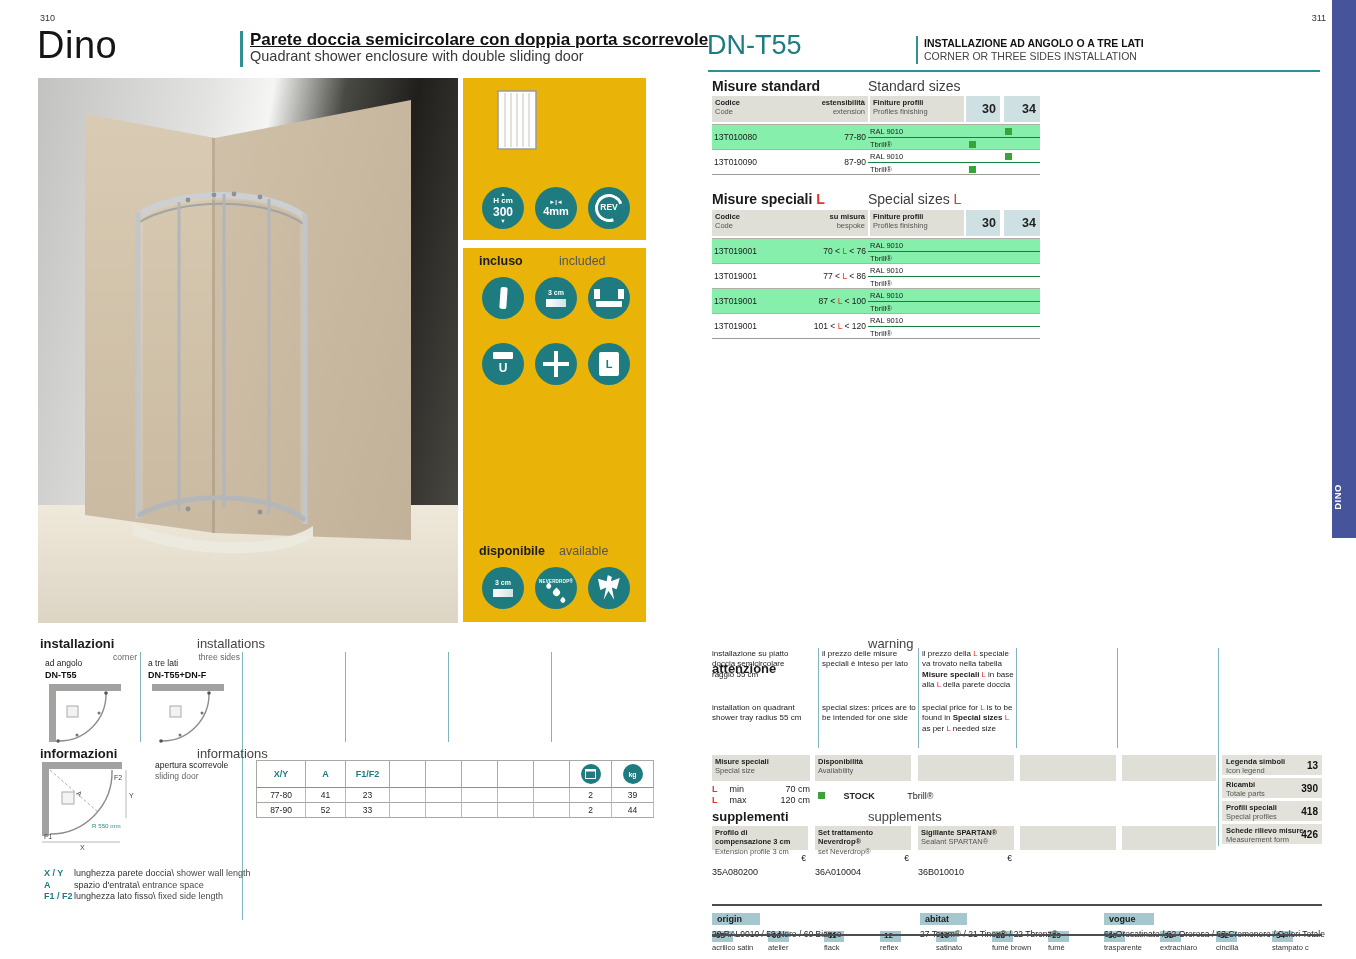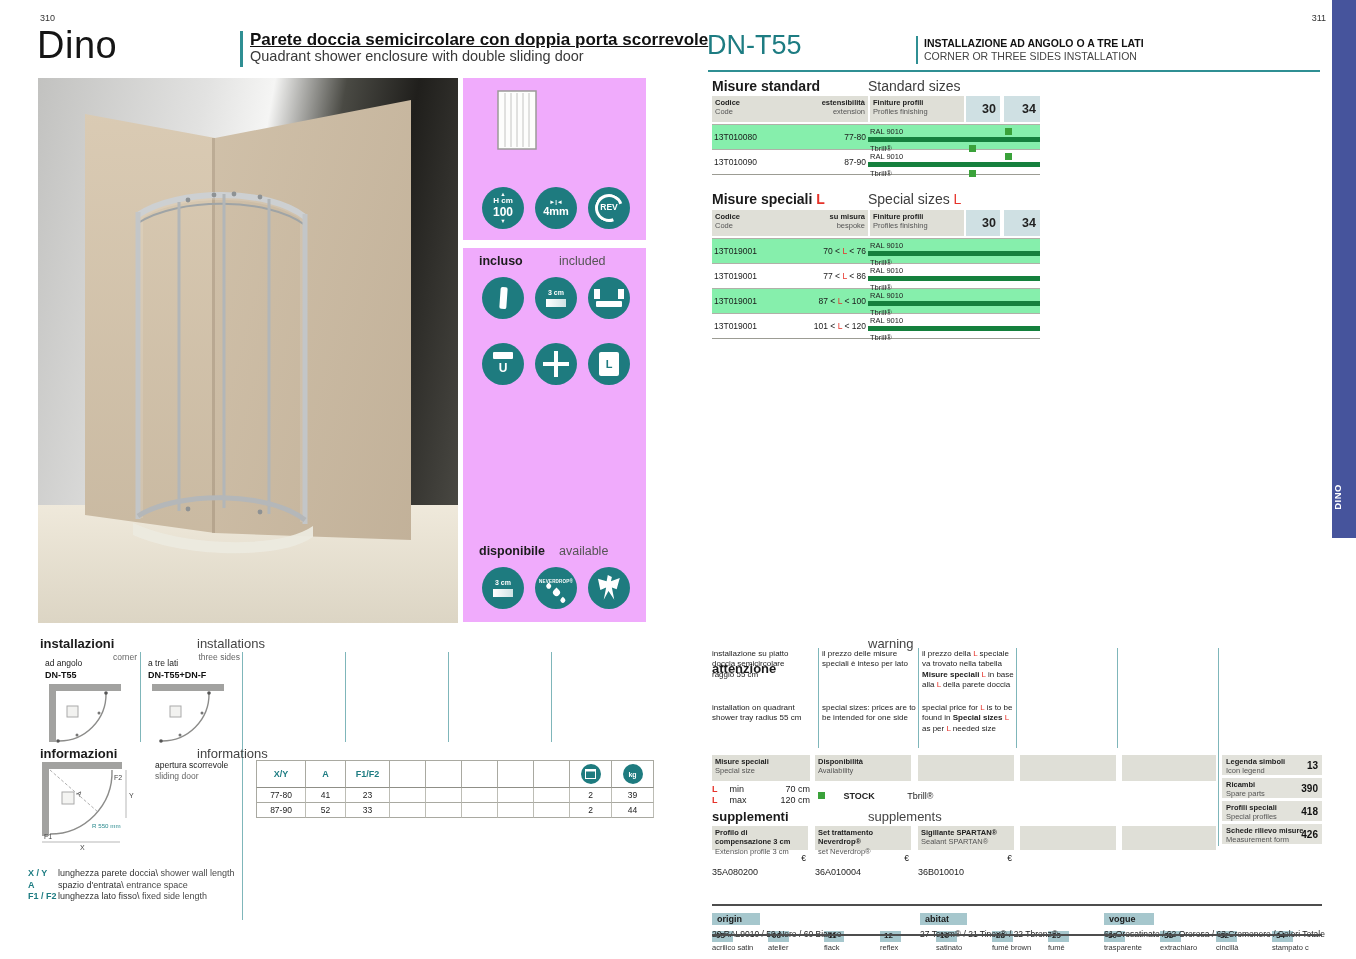--- a/index.html
+++ b/index.html
@@ -31,21 +31,21 @@
   .photo .floor{position:absolute;left:0;bottom:0;width:100%;height:118px;background:linear-gradient(#efe9db,#dcd5c4);}
   .photo .wallL{position:absolute;inset:0;background:linear-gradient(#dbccb5,#c6b69e);
     clip-path:polygon(47px 36px,177px 60px,177px 455px,47px 437px);}
   .photo .wallR{position:absolute;inset:0;background:linear-gradient(105deg,#d8c9b2,#bfae96);
     clip-path:polygon(177px 60px,373px 22px,373px 462px,177px 455px);}
   .photo .corner{position:absolute;inset:0;background:#a5947d;
     clip-path:polygon(174px 60px,180px 60px,180px 455px,174px 455px);opacity:.55;}
   .photo svg{position:absolute;left:0;top:0;}
 
   
-  .panel{background:#f0abfc;}
+  .panel{background:#eab308;}
   .lbl-it{font-size:12.5px;font-weight:bold;color:#1c1c1c;}
   .lbl-en{font-size:12.5px;color:#555;}
   .circ{background:#1e7b7f;border-radius:50%;color:#fff;display:flex;flex-direction:column;
         align-items:center;justify-content:center;position:relative;text-align:center;}
   .c42{width:42px;height:42px;}
   .circ span{display:block;font-size:8px;line-height:1.1;font-weight:bold;}
   .gl-h span:nth-child(1),.gl-h span:nth-child(4){font-size:5.5px;line-height:1;}
   .gl-h span:nth-child(3){font-size:12px;}
   .gl-4 span:nth-child(1){font-size:6px;}
   .gl-4 span:nth-child(2){font-size:11px;}
@@ -85,21 +85,21 @@
   .hbox .h2{font-size:7.5px;color:#555;line-height:1.2;}
   .hnum{position:absolute;top:0;height:26px;background:#cfe0e3;font-size:12.5px;font-weight:bold;
         color:#222;text-align:right;line-height:26px;padding-right:4px;box-sizing:border-box;}
   .trow{display:flex;height:24px;border-top:1px solid #b0b0a8;}
   .trow.alt{background:#86efac;}
   .trows{border-bottom:1px solid #9c9c94;margin-top:2px;}
   .cell-code{width:156px;display:flex;justify-content:space-between;align-items:center;padding:0 2px;box-sizing:border-box;}
   .cell-code .ext{white-space:nowrap;}
   .finblk{width:172px;}
   .fin-sub{display:grid;grid-template-columns:98px 36px 38px;height:12px;align-items:center;}
-  .fin-sub:first-child{border-bottom:5px solid #15803d;}
+  .fin-sub:first-child{border-bottom:1px solid #15803d;}
   .fin-sub .fname{font-size:7.5px;color:#222;padding-left:2px;}
   .sq{width:7px;height:7px;background:#3aa23a;display:inline-block;}
   .sqwrap{padding-left:3px;line-height:0;}
 
   
   .wcol{font-size:8px;line-height:1.3;color:#222;width:96px;}
 
   
   .gbox{background:#dfdfd7;box-sizing:border-box;padding:2px 3px;}
   .gbox .h1{font-size:7.5px;font-weight:bold;color:#222;line-height:1.25;}
@@ -178,21 +178,21 @@
       <line x1="8" y1="3" x2="8" y2="57" stroke="#c4c4c2"></line>
         <line x1="14" y1="3" x2="14" y2="57" stroke="#c4c4c2"></line>
       <line x1="20" y1="3" x2="20" y2="57" stroke="#c4c4c2"></line>
         <line x1="26" y1="3" x2="26" y2="57" stroke="#c4c4c2"></line>
       <line x1="32" y1="3" x2="32" y2="57" stroke="#c4c4c2"></line>
     </svg>
     <div class="abs" style="left:19px;top:109px;display:flex;gap:11px;">
         <div class="circ c42 gl-h">
           <span>▲</span>
           <span>H cm</span>
-          <span>100</span>
+          <span>300</span>
           <span>▼</span>
         </div>
         <div class="circ c42 gl-4">
           <span>►|◄</span>
           <span>4mm</span>
         </div>
         <div class="circ c42 gl-rev">
           <span>REV</span>
         </div>
       </div>
@@ -322,21 +322,21 @@
       <div class="dc">33</div>
       <div class="dc"></div>
       <div class="dc"></div>
       <div class="dc"></div>
       <div class="dc"></div>
       <div class="dc"></div>
       <div class="dc">2</div>
       <div class="dc">44</div>
     </div>
 
-  <div class="abs" style="left:28px;top:868px;">
+  <div class="abs" style="left:44px;top:868px;">
       <div class="legline"><span class="k">X / Y</span>lunghezza parete doccia\ <span class="gray">shower wall length</span></div>
       <div class="legline"><span class="k">A</span>spazio d'entrata\ <span class="gray">entrance space</span></div>
       <div class="legline"><span class="k">F1 / F2</span>lunghezza lato fisso\ <span class="gray">fixed side length</span></div>
     </div>
 
   <div class="abs pagenum" style="left:1300px;top:13px;width:26px;text-align:right;">311</div>
   <div class="abs sidetab" style="left:1332px;top:0;width:24px;height:538px;">
     <span>DINO</span>
   </div>
 
@@ -555,21 +555,21 @@
   <div class="abs gbox" style="left:1122px;top:755px;width:94px;height:26px;"></div>
 
   <div class="abs" id="legend-links" style="left:1222px;top:755px;width:100px;">
       <div class="legbox">
         <div class="h1">Legenda simboli</div>
         <div class="h2">Icon legend</div>
         <div class="pg">13</div>
       </div>
       <div class="legbox">
         <div class="h1">Ricambi</div>
-        <div class="h2">Spare parts</div>
+        <div class="h2">Totale parts</div>
         <div class="pg">390</div>
       </div>
       <div class="legbox">
         <div class="h1">Profili speciali</div>
         <div class="h2">Special profiles</div>
         <div class="pg">418</div>
       </div>
       <div class="legbox">
         <div class="h1">Schede rilievo misure</div>
         <div class="h2">Measurement form</div>

